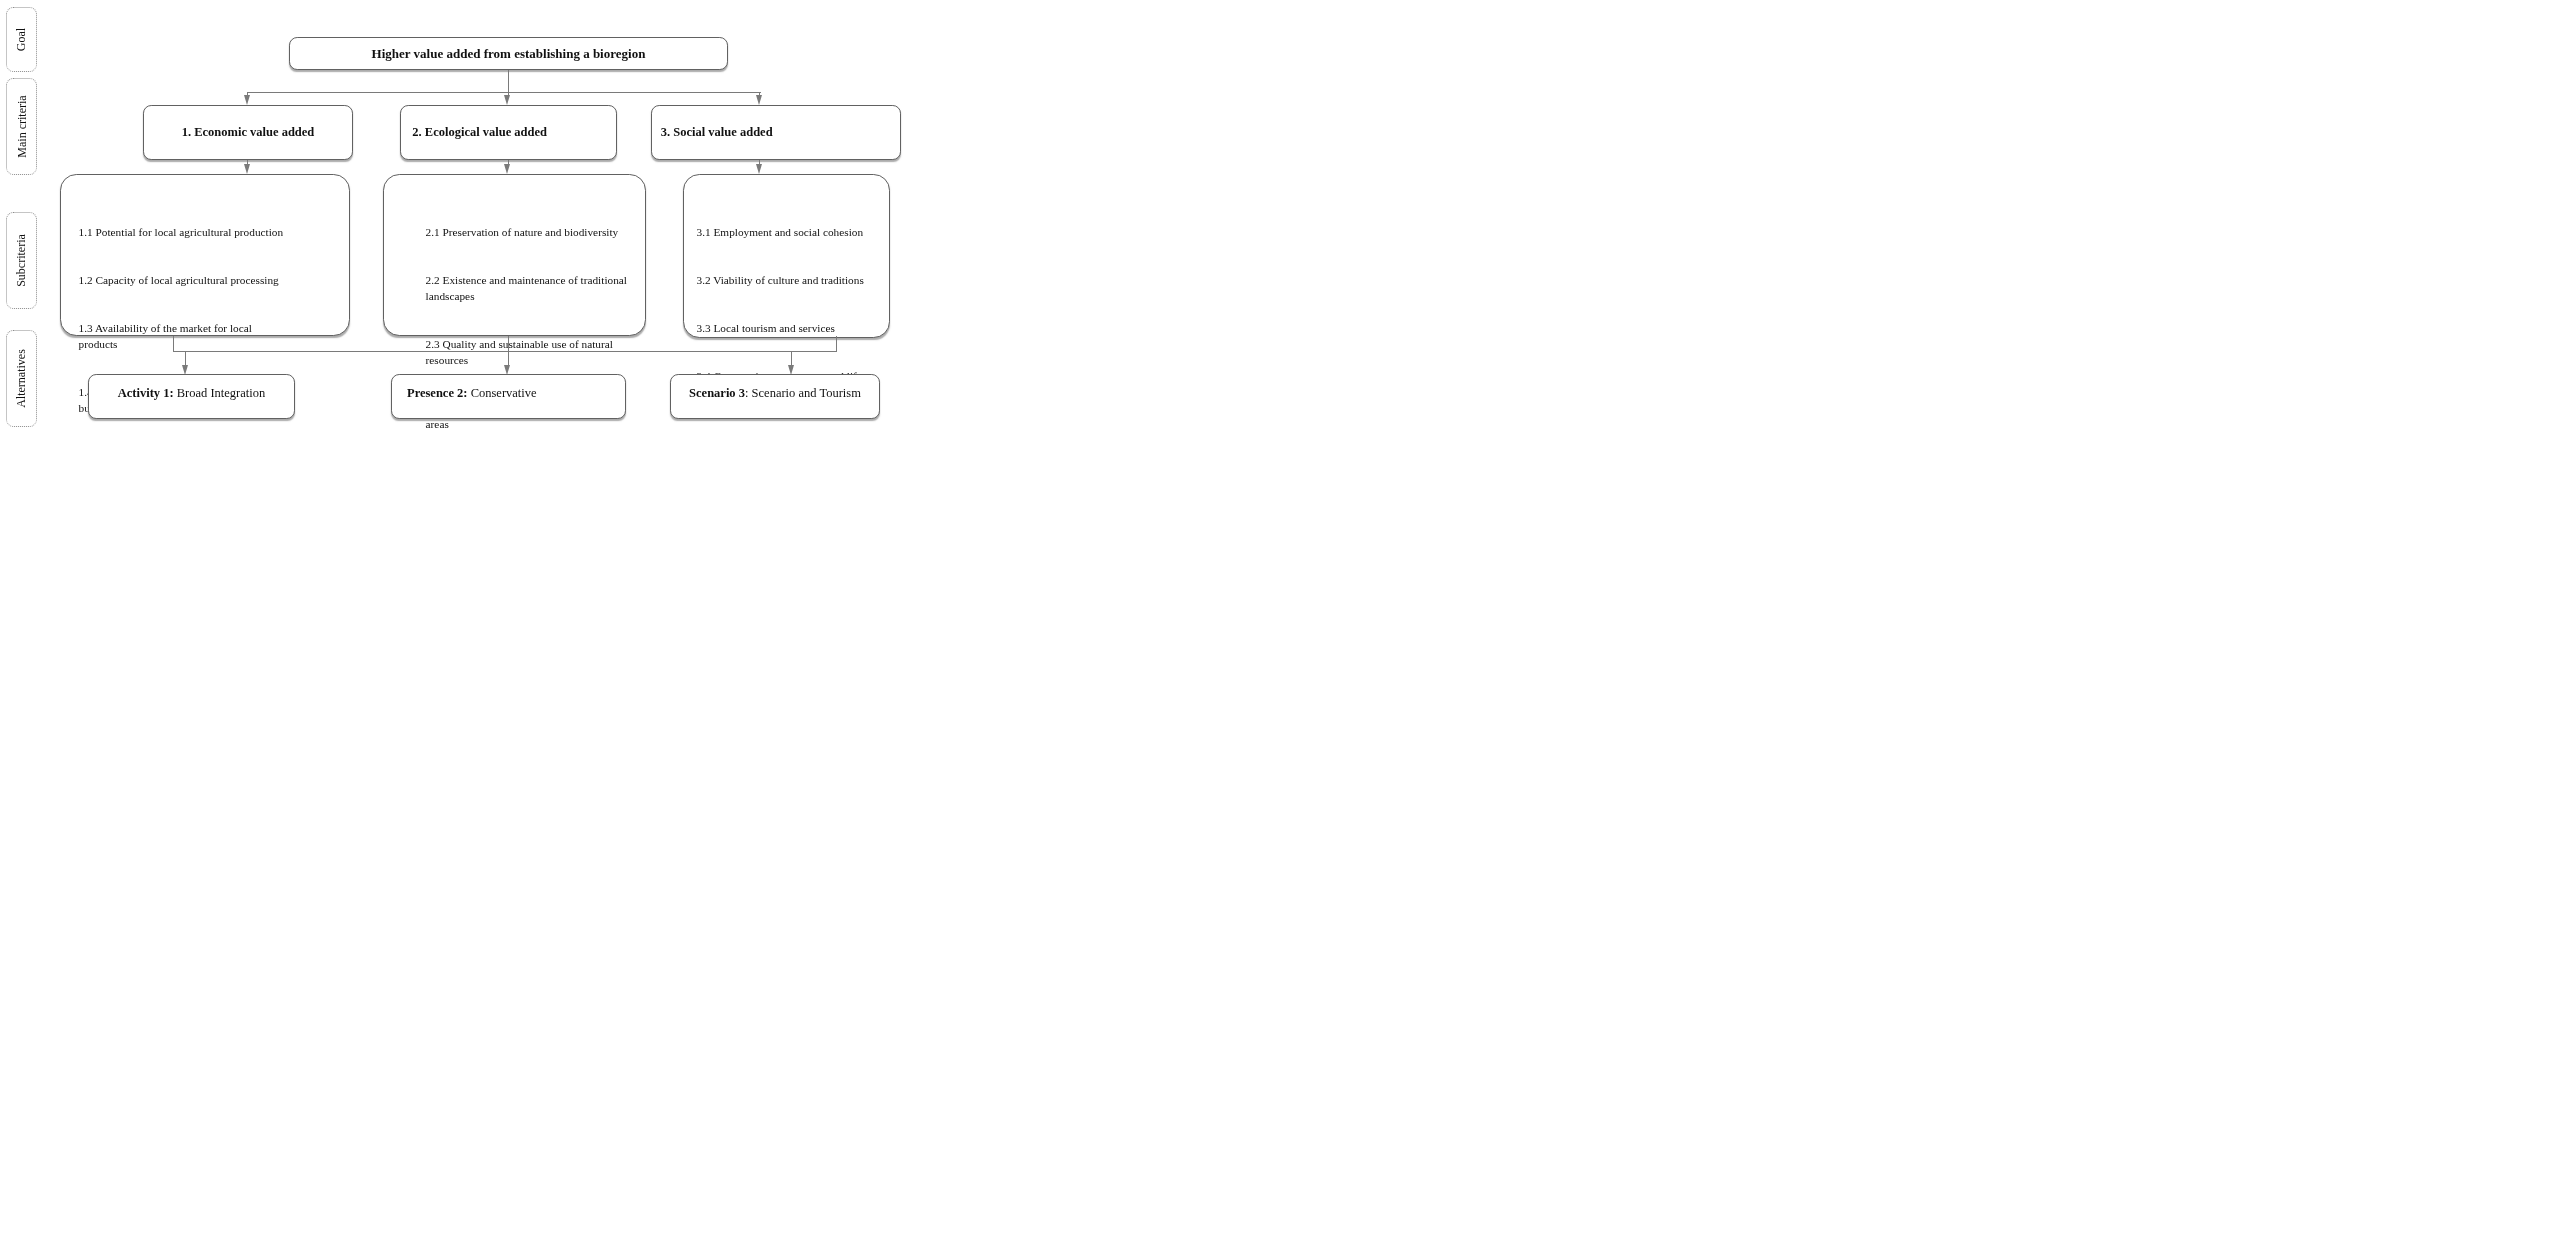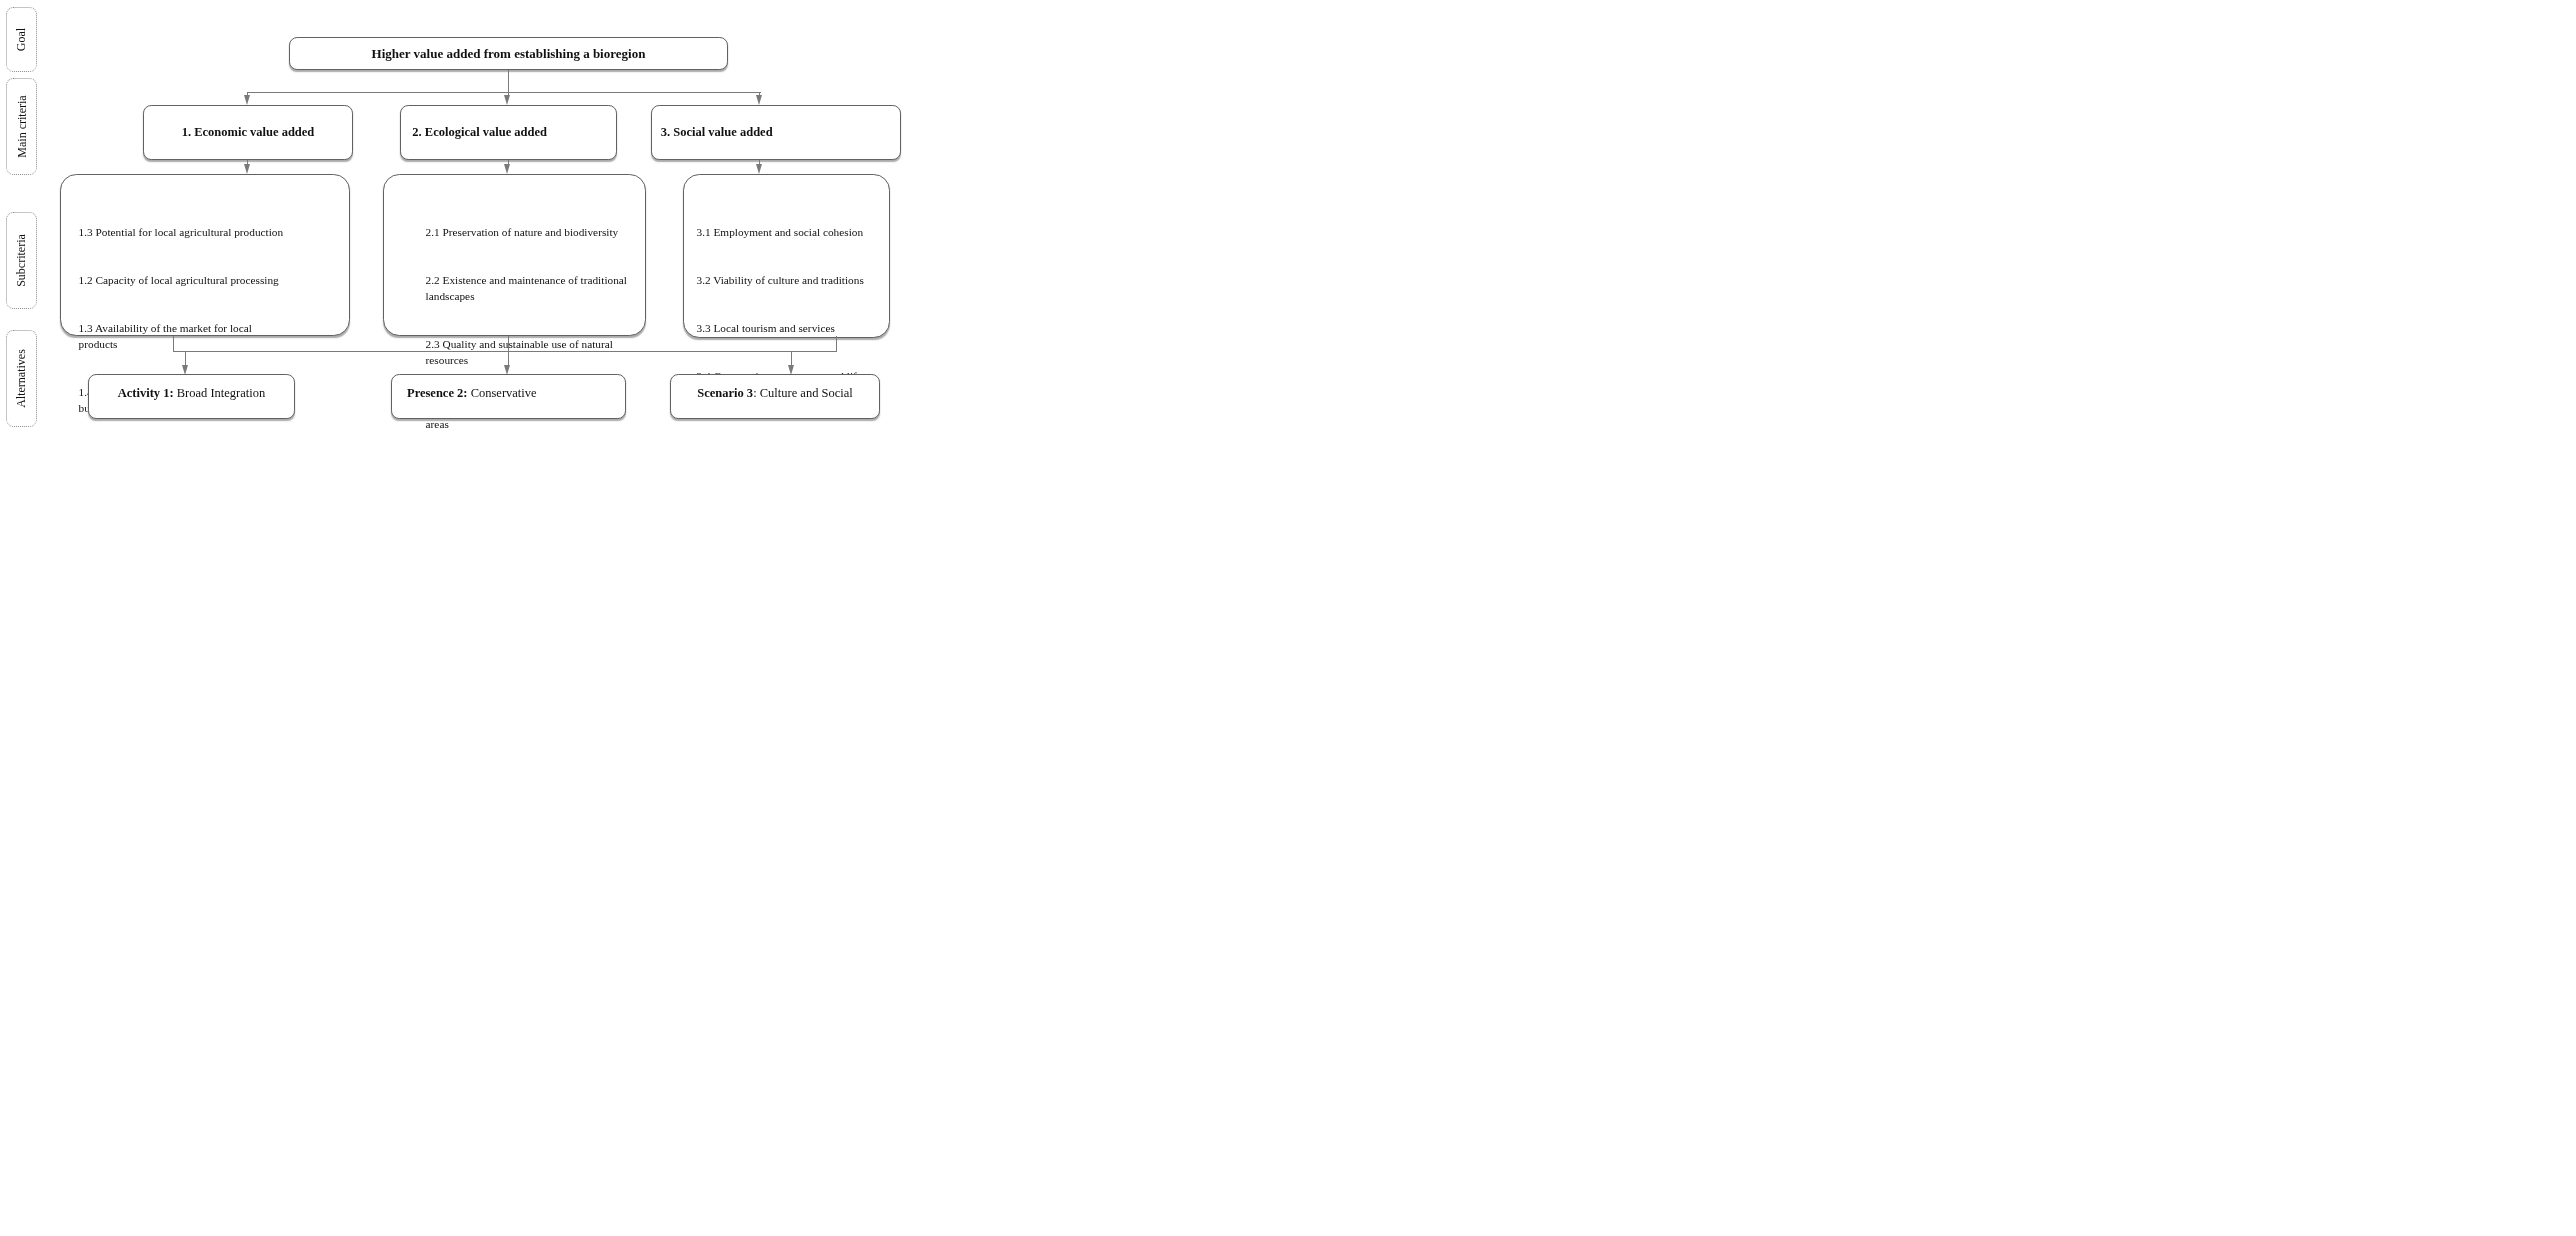--- a/index.html
+++ b/index.html
@@ -108,21 +108,21 @@
 
   <div class="vline" style="left:247px;top:160px;height:5.6px;"></div>
   <div class="ahead" style="left:244px;top:164px;"></div>
   <div class="vline" style="left:508px;top:160px;height:5.6px;"></div>
   <div class="ahead" style="left:504px;top:164px;"></div>
   <div class="vline" style="left:759px;top:160px;height:5.6px;"></div>
   <div class="ahead" style="left:756px;top:164px;"></div>
 
   <div class="node sub-box" style="left:60px;top:174px;width:290px;height:162px;">
     <div class="sub-text sub-pad">
-      <div>1.3 Potential for local agricultural production</div>
+      <div>1.1 Potential for local agricultural production</div>
       <div>1.2 Capacity of local agricultural processing</div>
       <div>1.3 Availability of the market for local
 products</div>
       <div>1.4 Activity and innovative potential of local
 businesses</div>
       
     </div>
   </div>
   <div class="node sub-box" style="left:383px;top:174px;width:263px;height:162px;padding-left:24px;">
     <div class="sub-text sub-pad">
@@ -156,17 +156,17 @@
   <div class="vline" style="left:791px;top:351px;height:15px;"></div>
   <div class="ahead" style="left:788px;top:365px;"></div>
 
   <div class="node center scen-box" style="left:88px;top:374px;width:207px;height:45px;align-items:flex-start;">
     <span><span class="bold">Activity 1:</span><span> Broad Integration</span></span>
   </div>
   <div class="node scen-box" style="left:391px;top:374px;width:235px;height:45px;padding-left:15px;">
     <span><span class="bold">Presence 2:</span><span> Conservative</span></span>
   </div>
   <div class="node center scen-box" style="left:670px;top:374px;width:210px;height:45px;align-items:flex-start;">
-    <span><span class="bold">Scenario 3</span><span>: Culture and Social</span></span>
+    <span><span class="bold">Scenario 3</span><span>: Scenario and Tourism</span></span>
   </div>
 
 </div>
 
 
 </body></html>

